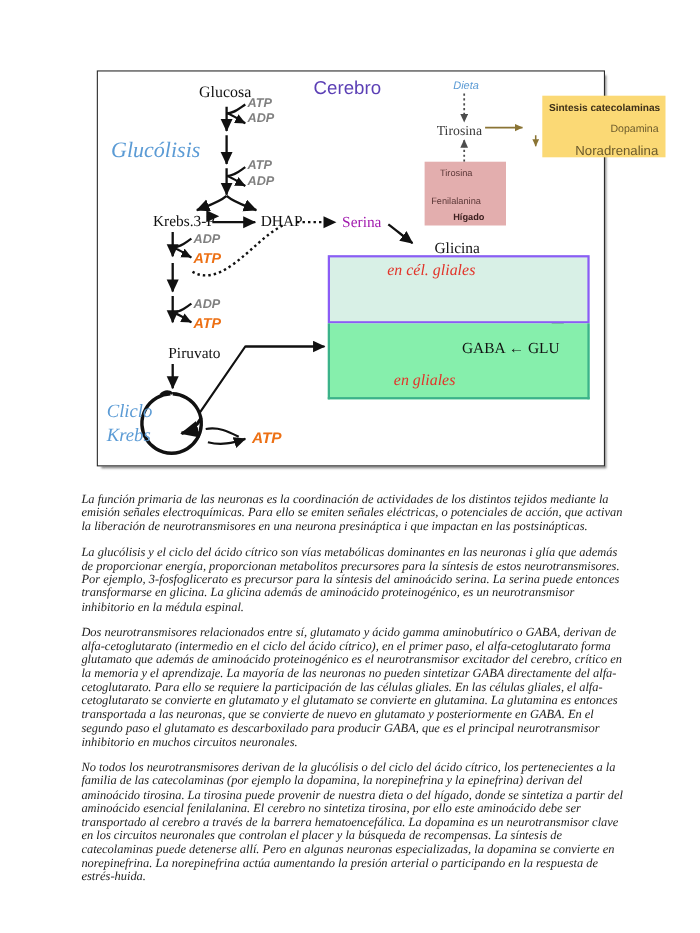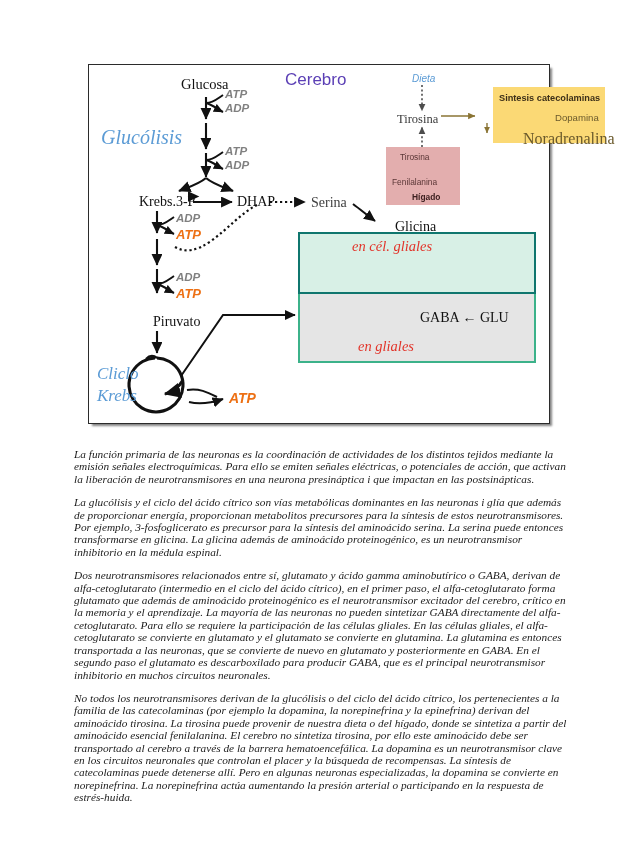--- a/index.html
+++ b/index.html
@@ -28,21 +28,21 @@
 
   .lbl{position:absolute;white-space:nowrap;line-height:1;}
   .serif{font-family:"Liberation Serif", serif;}
   .sans{font-family:"Liberation Sans", sans-serif;}
 
   .t-cerebro{font-family:"Liberation Sans",sans-serif;font-size:17px;color:#5b3fb5;left:196px;top:6px;}
   .t-glucosa{font-size:14.5px;color:#111;left:92px;top:12px;}
   .t-glucolisis{font-family:"Liberation Serif",serif;font-style:italic;font-size:20px;color:#5b9bd5;left:12px;top:62px;}
   .t-glic3p{font-size:14px;color:#111;left:50px;top:130px;}
   .t-dhap{font-size:14px;color:#111;left:148px;top:130px;}
-  .t-serina{font-size:14px;color:#404040;left:222px;top:131px;}
+  .t-serina{font-size:14px;color:#a21caf;left:222px;top:131px;}
   .t-glicina{font-size:14px;color:#111;left:290px;top:155px;margin-left:16px;}
   .t-piruvato{font-size:14px;color:#111;left:64px;top:250px;}
   .t-ciclo{font-family:"Liberation Serif",serif;font-style:italic;font-size:17px;color:#5b9bd5;left:8px;top:300px;}
   .t-krebs{font-family:"Liberation Serif",serif;font-style:italic;font-size:17px;color:#5b9bd5;left:8px;top:322px;}
 
   .nuc{font-family:"Liberation Sans",sans-serif;font-style:italic;font-size:11.5px;font-weight:600;color:#808080;}
   .atp-big{font-family:"Liberation Sans",sans-serif;font-style:italic;font-weight:700;font-size:13px;color:#ed7014;}
 
   
   .t-dieta{font-family:"Liberation Sans",sans-serif;font-style:italic;font-size:10px;color:#5b9bd5;left:323px;top:9px;}
@@ -50,40 +50,40 @@
 
   
   .box-yellow{
     position:absolute;left:360px;top:22px;width:112px;height:56px;
     background:#fbd975;box-sizing:border-box;margin-left:44px;
   }
   .y-title{position:absolute;left:6px;top:6px;font-family:"Liberation Sans",sans-serif;
     font-size:9.2px;font-weight:700;color:#3c2f18;white-space:nowrap;}
   .y-dop{position:absolute;left:24px;top:25px;font-family:"Liberation Sans",sans-serif;
     font-size:9.6px;color:#6b5a2c;white-space:nowrap;padding-left:38px;}
-  .y-nor{position:absolute;left:30px;top:43px;font-family:Liberation Serif, serif;
-    font-size:16px;color:#6b5a2c;white-space:nowrap;}
+  .y-nor{position:absolute;left:30px;top:43px;font-family:Liberation Sans, sans-serif;
+    font-size:12px;color:#6b5a2c;white-space:nowrap;}
 
   
   .box-pink{
     position:absolute;left:297px;top:82px;width:74px;height:58px;
     background:#e3aeae;box-sizing:border-box;
   }
   .p-tir{position:absolute;left:14px;top:5px;font-family:"Liberation Sans",sans-serif;font-size:8.4px;color:#5a3636;}
   .p-fen{position:absolute;left:6px;top:30px;font-family:"Liberation Sans",sans-serif;font-size:8.4px;color:#5a3636;}
   .p-hig{position:absolute;left:26px;top:45px;font-family:"Liberation Sans",sans-serif;font-size:8.4px;font-weight:700;color:#3d2020;}
 
   
   .box-glial{
     position:absolute;left:209px;top:167px;width:238px;height:62px;
-    background:#d8f0e6;border:2px solid #0f766e;box-sizing:border-box;
+    background:#d8f0e6;border:2px solid #8b5cf6;box-sizing:border-box;
   }
   .box-neuro{
     position:absolute;left:209px;top:229px;width:238px;height:69px;
-    background:#e5e5e5;border:2px solid #3cb28a;border-top:none;box-sizing:border-box;
+    background:#86efac;border:2px solid #3cb28a;border-top:none;box-sizing:border-box;
   }
   .red-it{font-family:"Liberation Serif",serif;font-style:italic;font-size:14.5px;color:#e2342a;}
   .g-title{position:absolute;left:52px;top:4px;}
   .n-title{position:absolute;left:58px;top:44px;}
   .g-chain{position:absolute;left:6px;top:28px;font-family:"Liberation Serif",serif;font-size:14px;color:#111;white-space:nowrap;}
   .n-chain{position:absolute;left:120px;top:16px;font-family:"Liberation Serif",serif;font-size:14px;color:#111;white-space:nowrap;}
 
   
   .body-text{
     position:absolute;left:74px;top:448px;width:494px;

